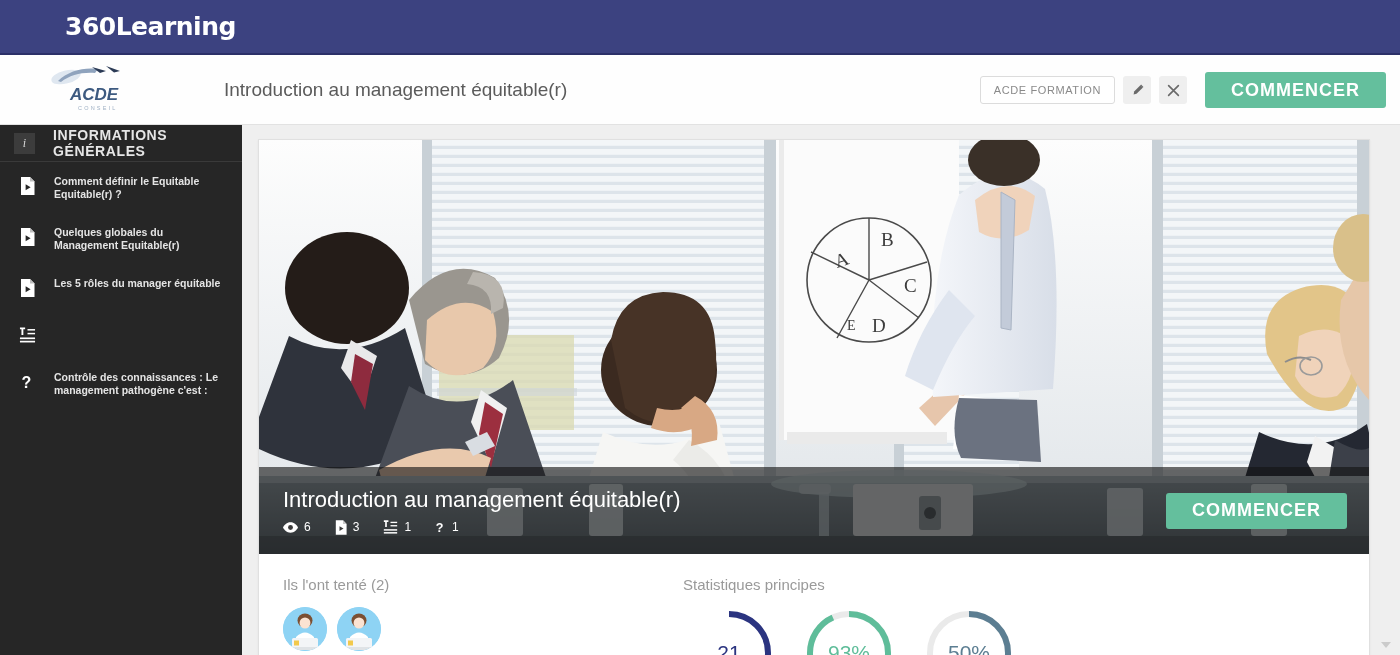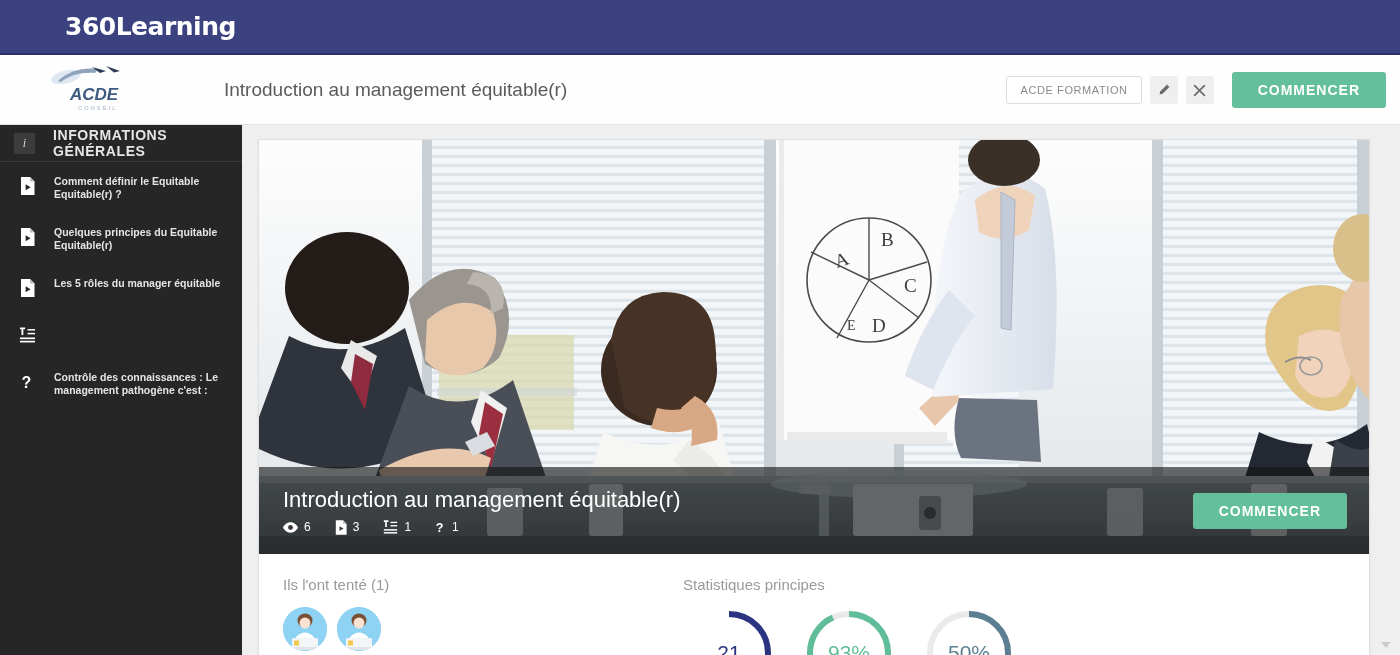--- a/index.html
+++ b/index.html
@@ -74,21 +74,21 @@
     cursor: pointer;
     color: #6a6a6a;
   }
   .btn-green {
     height: 36px;
     padding: 12px 26px;
     background: #64bf9d;
     border: none;
     border-radius: 3px;
     color: #ffffff;
-    font-size: 14px;
+    font-size: 18px;
     letter-spacing: 1px;
     font-weight: bold;
     display: flex; align-items: center;
     cursor: pointer;
     margin-left: 10px;
   }
 
   
   .body-wrap { display: flex; height: 530px; width: 100%; }
 
@@ -292,21 +292,21 @@
     </div>
 
     <div class="side-item">
       <div class="ico">
         <svg width="15" height="18" viewBox="0 0 15 18">
           <path d="M1 0h9l4.5 4.5V18H1z" fill="#ffffff"></path>
           <path d="M10 0l4.5 4.5H10z" fill="#bdbdbd"></path>
           <path d="M5.6 7.3v6l5-3z" fill="#262626"></path>
         </svg>
       </div>
-      <div class="txt">Quelques principes du Equitable Equitable(r)</div>
+      <div class="txt">Quelques globales du Management Equitable(r)</div>
     </div>
 
     <div class="side-item">
       <div class="ico">
         <svg width="15" height="18" viewBox="0 0 15 18">
           <path d="M1 0h9l4.5 4.5V18H1z" fill="#ffffff"></path>
           <path d="M10 0l4.5 4.5H10z" fill="#bdbdbd"></path>
           <path d="M5.6 7.3v6l5-3z" fill="#262626"></path>
         </svg>
       </div>
@@ -491,21 +491,21 @@
 
             </div>
           </div>
           <div class="btn-green">COMMENCER</div>
         </div>
       </div>
 
       <div class="panel">
 
         <div class="panel-col-left">
-          <div class="panel-h">Ils l'ont tenté (1)</div>
+          <div class="panel-h">Ils l'ont tenté (2)</div>
           <div class="avatars">
 
             <div class="avatar">
               <svg width="44" height="44" viewBox="0 0 44 44">
                 <circle cx="22" cy="22" r="22" fill="#8ed3f4"></circle>
                 <ellipse cx="22" cy="13.5" rx="7.5" ry="7" fill="#7b4f32"></ellipse>
                 <ellipse cx="22" cy="16" rx="5.4" ry="5.6" fill="#fbe3d2"></ellipse>
                 <path d="M13 30 q9 -9 18 0 l0 7 -18 0 z" fill="#ffffff"></path>
                 <rect x="9" y="31" width="26" height="10" rx="1.5" fill="#f3f5f7"></rect>
                 <rect x="7" y="40" width="30" height="3" rx="1.5" fill="#dfe3e6"></rect>

